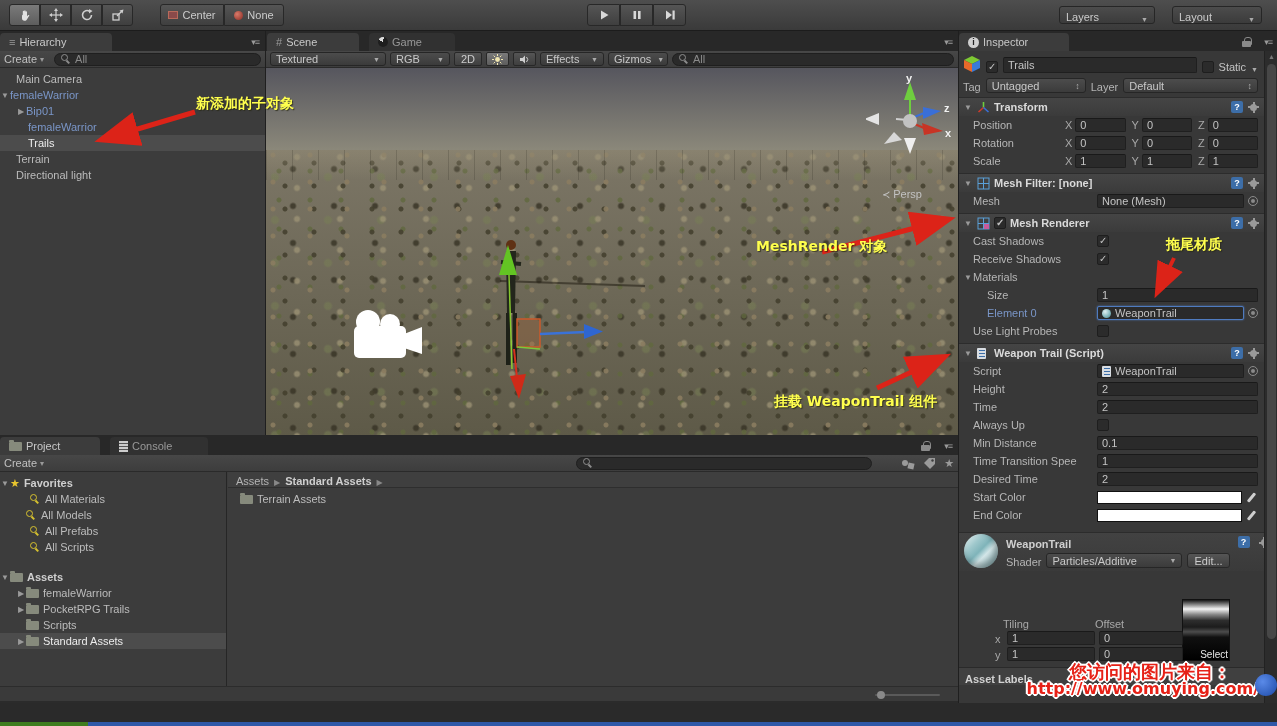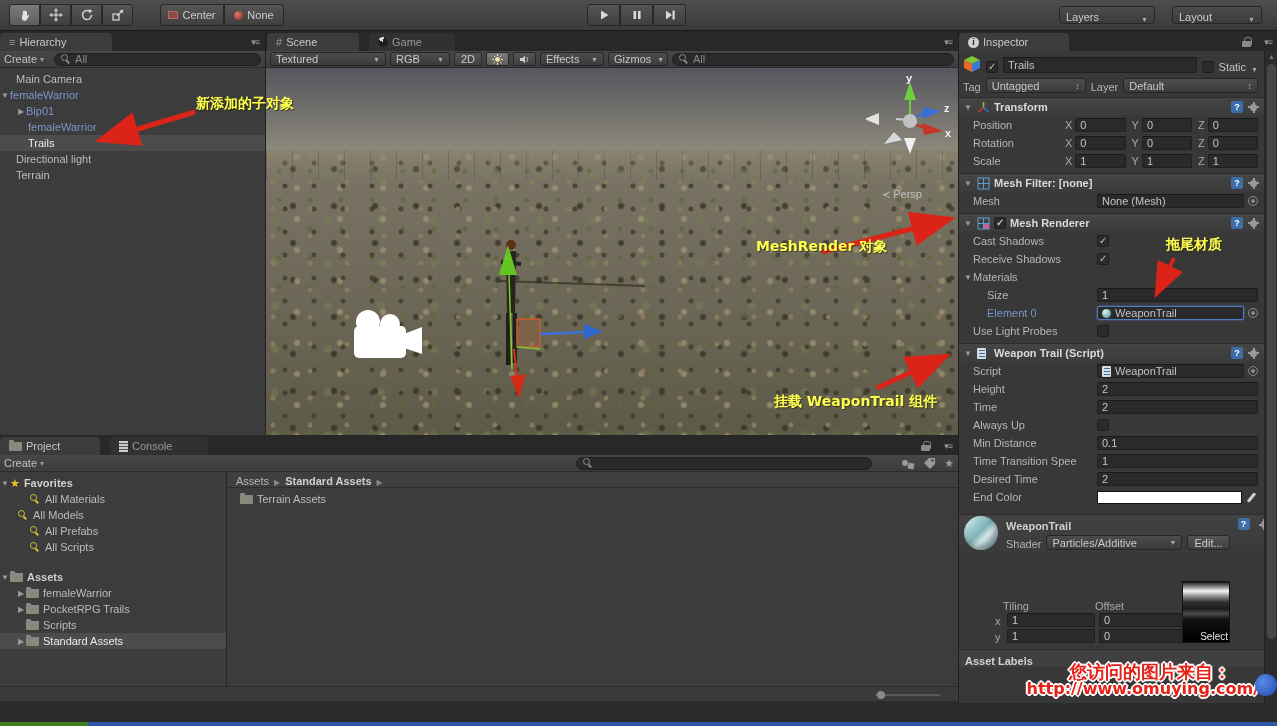--- a/index.html
+++ b/index.html
@@ -185,24 +185,24 @@
         <span class="tri">▶</span>
         <span>Bip01</span>
       </div>
     <div class="trow blue" style="padding-left:28px">
         <span>femaleWarrior</span>
       </div>
     <div class="trow sel" style="padding-left:28px">
         <span>Trails</span>
       </div>
     <div class="trow" style="padding-left:16px">
+        <span>Terrain</span>
+      </div>
+    <div class="trow" style="padding-left:16px">
         <span>Directional light</span>
-      </div>
-    <div class="trow" style="padding-left:16px">
-        <span>Terrain</span>
       </div>
   </div>
 </section>
 
 <section class="abs" style="left:266px;top:31px;width:692px;height:404px;background:#383838">
   <div class="tabs">
     <div class="tab" style="width:92px;margin-left:1px">
       <span style="color:#9a9a9a">#</span>
       <span>Scene</span>
     </div>
@@ -349,21 +349,21 @@
   <div class="abs" style="left:0;top:37px;width:227px;bottom:15px;border-right:1px solid #262626;padding-top:3px">
     <div class="trow">
         <span class="tri">▼</span>
         <span class="star">★</span>
         <span class="bold" style="margin-left:4px">Favorites</span>
       </div>
     <div class="trow" style="padding-left:30px;gap:5px">
         <span class="mag yel"></span>
         <span>All Materials</span>
       </div>
-    <div class="trow" style="padding-left:18px;gap:5px">
+    <div class="trow" style="padding-left:26px;gap:5px">
         <span class="mag yel"></span>
         <span>All Models</span>
       </div>
     <div class="trow" style="padding-left:30px;gap:5px">
         <span class="mag yel"></span>
         <span>All Prefabs</span>
       </div>
     <div class="trow" style="padding-left:30px;gap:5px">
         <span class="mag yel"></span>
         <span>All Scripts</span>
@@ -624,20 +624,25 @@
           <span class="lbl" style="overflow:hidden;white-space:nowrap">Time Transition Spee</span>
           <div class="fld">
             <span>1</span>
           </div>
         </div>
       <div class="irow">
           <span class="lbl">Desired Time</span>
           <div class="fld">
             <span>2</span>
           </div>
+        </div>
+      <div class="irow">
+          <span class="lbl">Start Color</span>
+          <div class="swatch"></div>
+          <span class="dropper"></span>
         </div>
       <div class="irow">
           <span class="lbl">End Color</span>
           <div class="swatch"></div>
           <span class="dropper"></span>
         </div>
     </div>
 
     <div style="margin-top:8px;border-top:1px solid #2c2c2c">
       <div class="flex" style="height:38px;padding:3px 5px;gap:8px;background:linear-gradient(#424242,#3a3a3a)">

